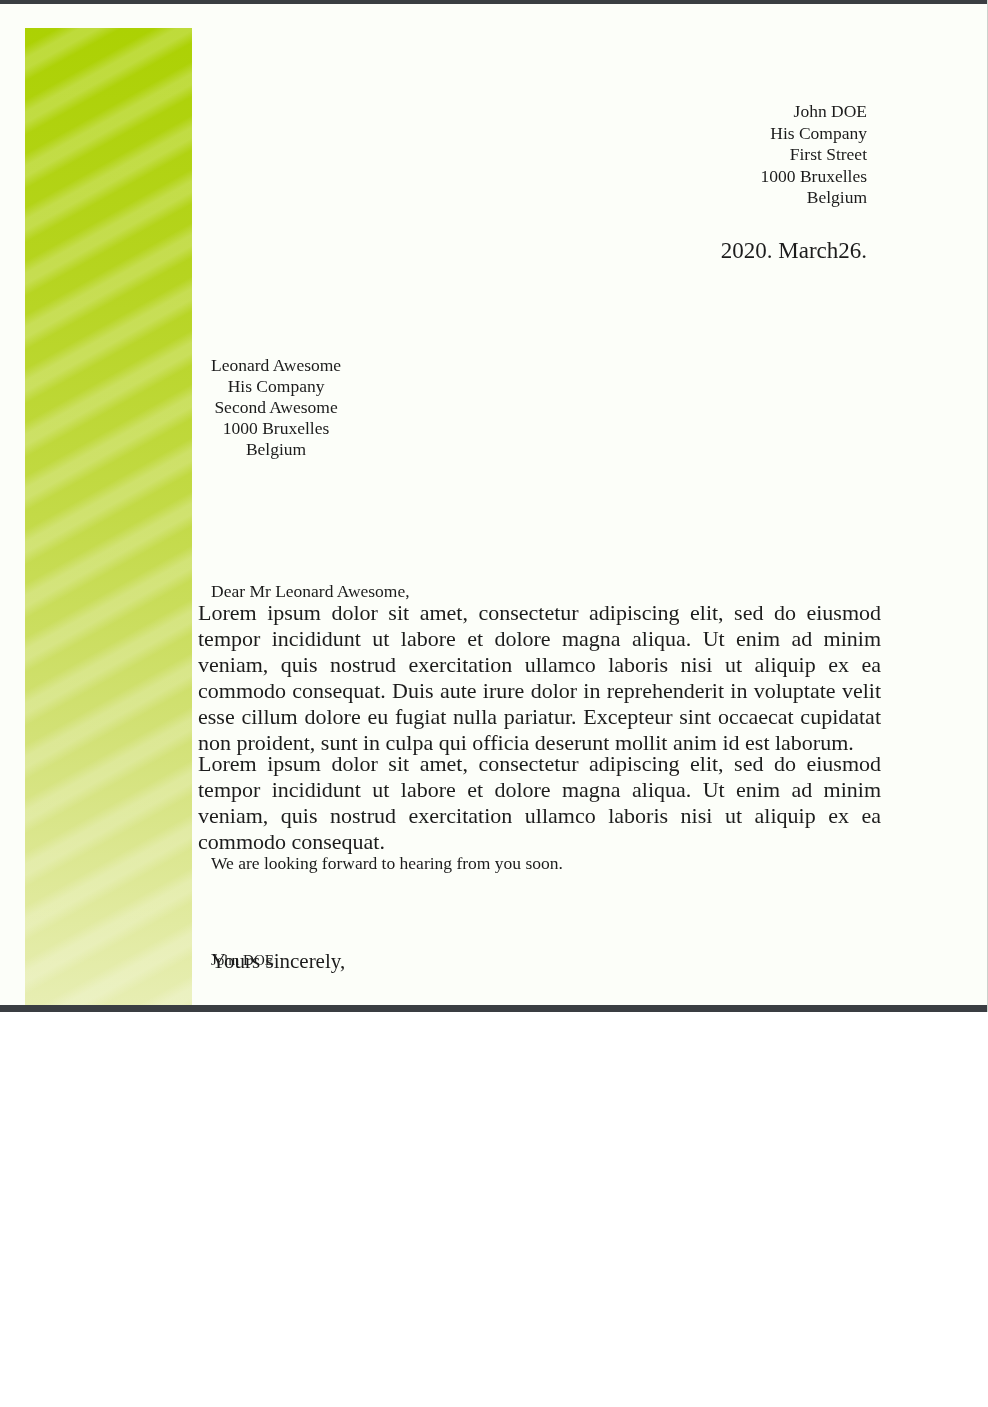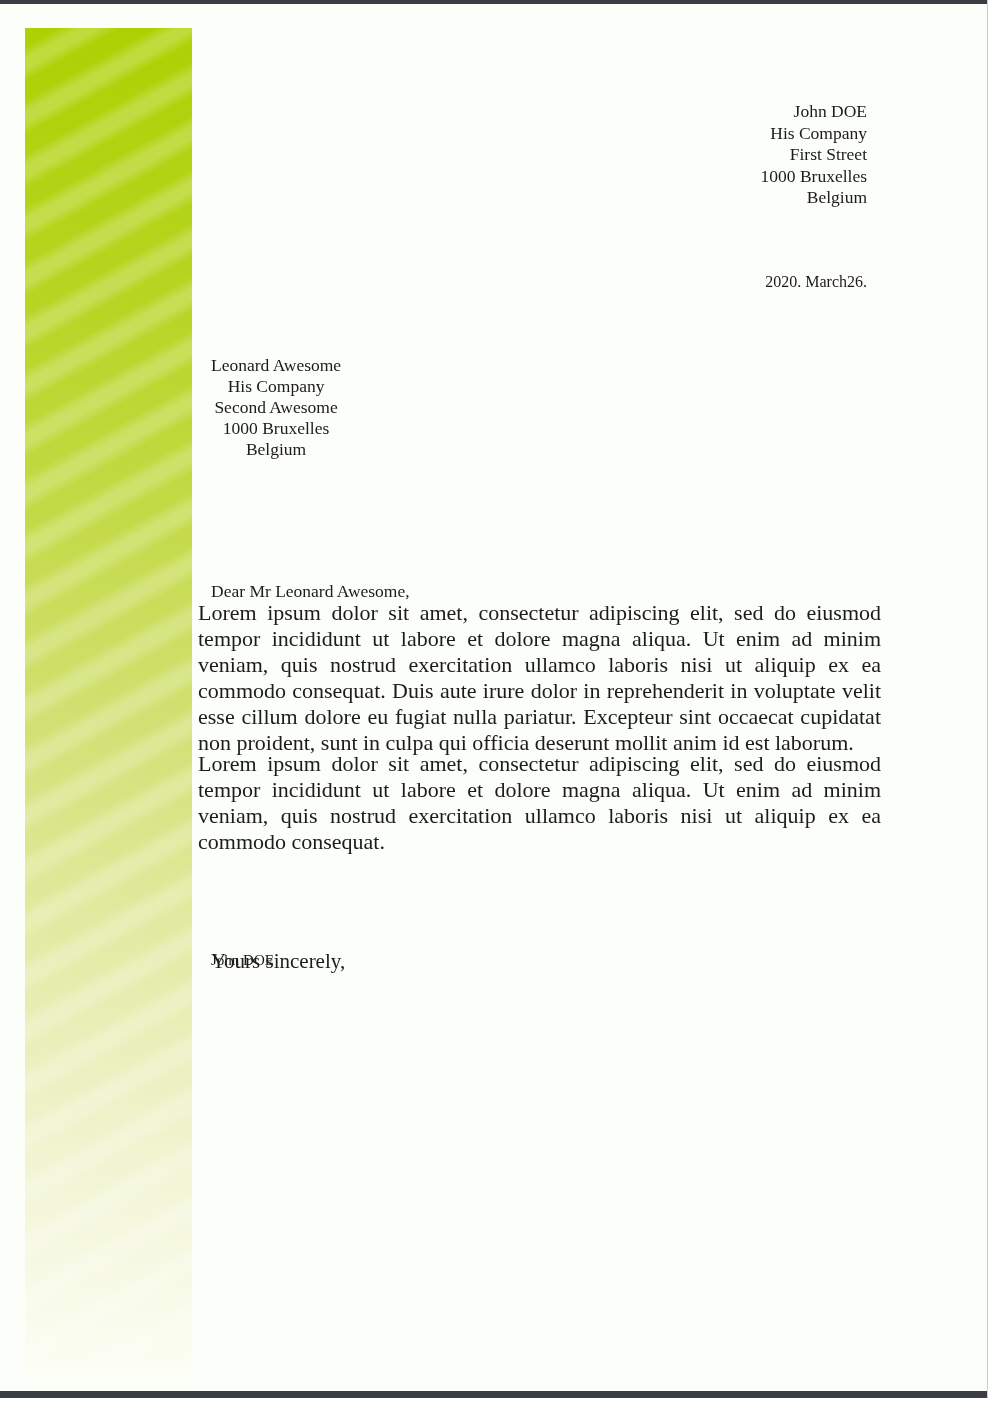--- a/index.html
+++ b/index.html
@@ -7,21 +7,21 @@
     --accent-green-bottom: #fdfef5;
     --frame-bar: #3a3e42;
     --page-background: #fcfef9;
     --text: #1c1c1c;
   }
   * { margin: 0; padding: 0; box-sizing: border-box; }
   html, body { background: #ffffff; }
   .page {
     position: relative;
     width: 988px;
-    height: 1398px;
+    height: 1012px;
     background: var(--page-background);
     font-family: "Liberation Serif", "DejaVu Serif", serif;
     color: var(--text);
     overflow: hidden;
     border-right: 1px solid #ccd1cc;
   }
   .frame-top {
     position: absolute; top: 0; left: 0; width: 100%; height: 4px;
     background: var(--frame-bar);
   }
@@ -52,23 +52,23 @@
   }
   .sender-block {
     position: absolute;
     top: 101px; right: 120px;
     text-align: right;
     font-size: 17.5px;
     line-height: 21.5px;
   }
   .date-line {
     position: absolute;
-    top: 271px; right: 120px;
+    top: 240px; right: 120px;
     text-align: right;
-    font-size: 16px;
+    font-size: 23px;
     line-height: 21.5px;
     margin-left: 24px;
   }
   .recipient-block {
     position: absolute;
     top: 355px; left: 211px;
     text-align: center;
     font-size: 17.5px;
     line-height: 21px;
   }
@@ -133,20 +133,21 @@
     <div>1000 Bruxelles</div>
     <div>Belgium</div>
   </div>
 
   <div class="salutation">Dear Mr Leonard Awesome,</div>
 
   <p class="body-paragraph para-1">Lorem ipsum dolor sit amet, consectetur adipiscing elit, sed do eiusmod tempor incididunt ut labore et dolore magna aliqua. Ut enim ad minim veniam, quis nostrud exercitation ullamco laboris nisi ut aliquip ex ea commodo consequat. Duis aute irure dolor in reprehenderit in voluptate velit esse cillum dolore eu fugiat nulla pariatur. Excepteur sint occaecat cupidatat non proident, sunt in culpa qui officia deserunt mollit anim id est laborum.</p>
 
   <p class="body-paragraph para-2">Lorem ipsum dolor sit amet, consectetur adipiscing elit, sed do eiusmod tempor incididunt ut labore et dolore magna aliqua. Ut enim ad minim veniam, quis nostrud exercitation ullamco laboris nisi ut aliquip ex ea commodo consequat.</p>
 
+  <div class="closing-line">We are looking forward to hearing from you soon.</div>
 
   <div class="valediction">Yours sincerely,</div>
 
   <div class="signature">John DOE</div>
 
   <div class="frame-bottom"></div>
 
 </div>
 
 </body></html>

